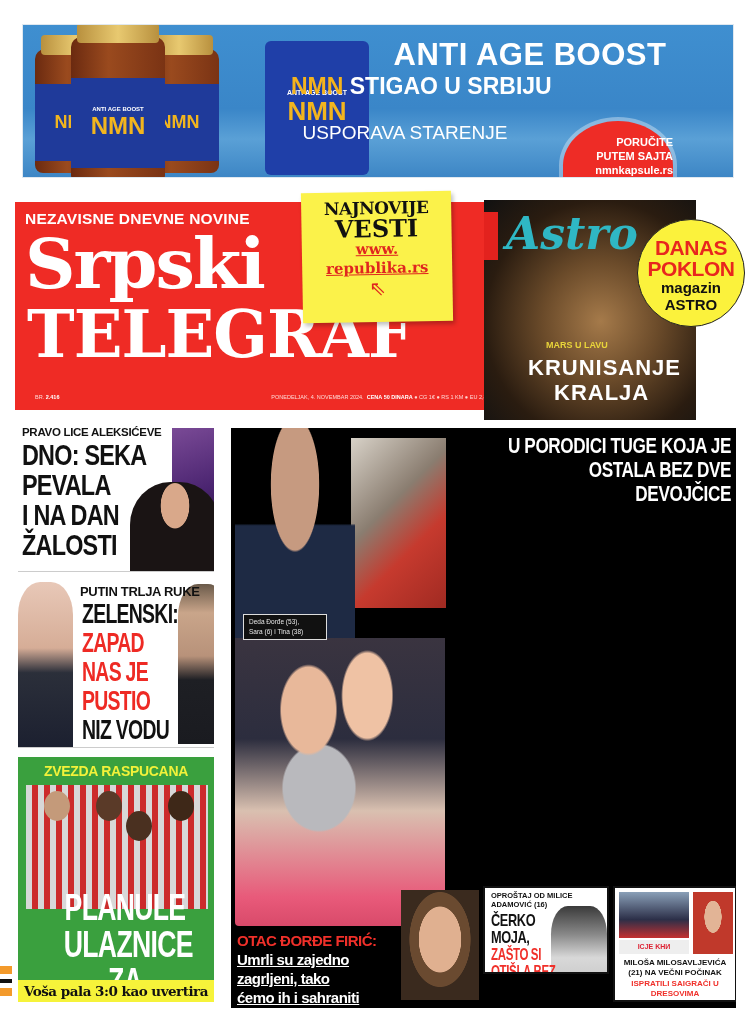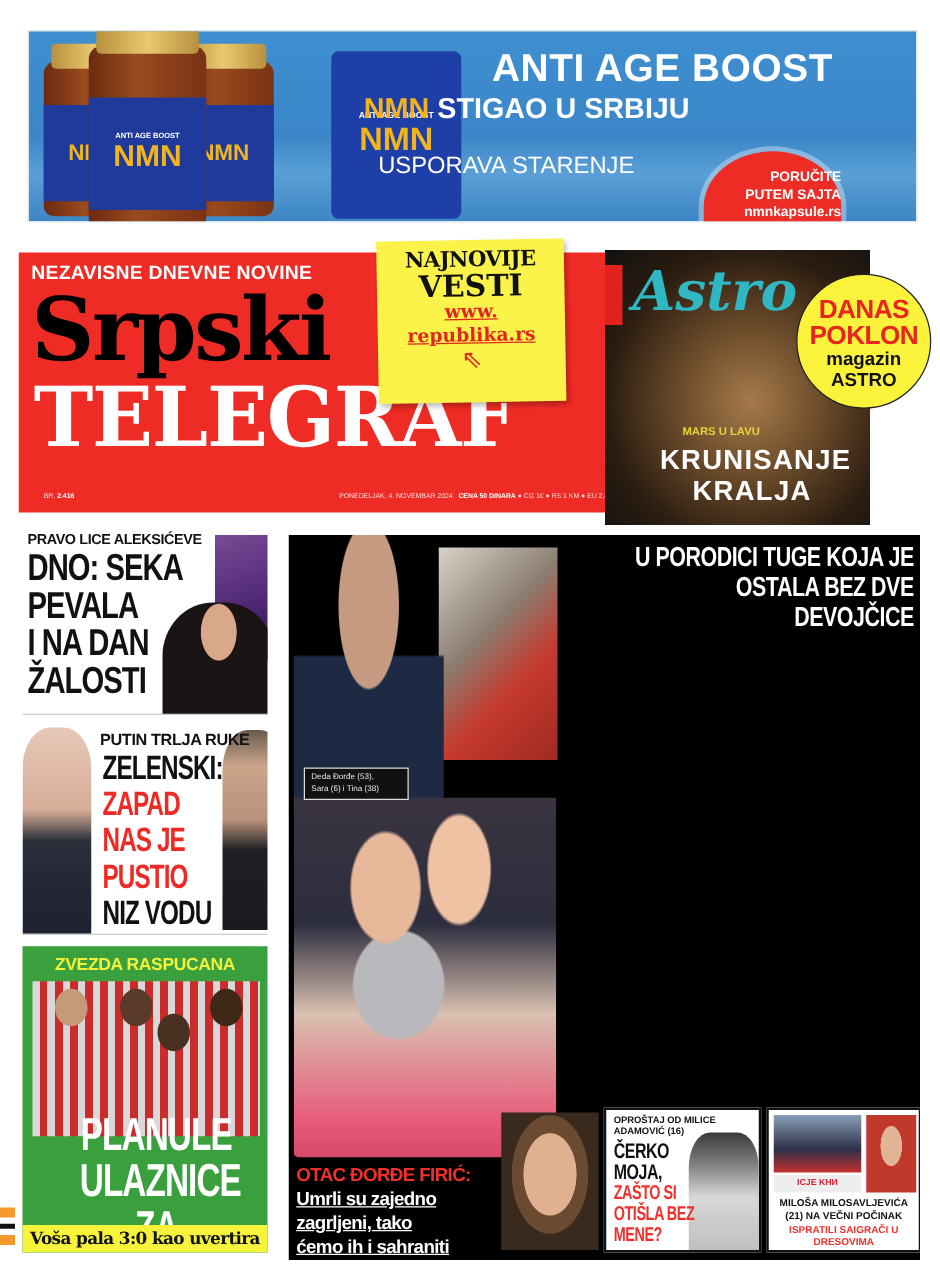--- a/index.html
+++ b/index.html
@@ -19,21 +19,21 @@
   .pouch .t2 { color:#f2b51e; font-size:26px; font-weight:700; }
   .ad-h1 { position:absolute; left: 317px; top: 12px; width: 380px; text-align:center; color:#fff; font-size:31px; font-weight:700; letter-spacing: 0.5px; }
   .ad-h2 { position:absolute; left: 268px; top: 48px; width: 440px; color:#fff; font-size:23px; font-weight:700; }
   .ad-h2 .nmn { color:#f4b31d; }
   .ad-sub { position:absolute; left: 262px; top: 96px; width: 240px; text-align:center; color:#fff; font-size:19px; line-height: 23px; }
   .ad-cta { position:absolute; left: 540px; top: 96px; width: 110px; height: 74px; background:#ee2c26; border-radius: 50% 50% 0 0 / 60% 60% 0 0; color:#fff; font-size: 11px; font-weight:700; text-align:right; padding-top: 14px; line-height: 14px; box-shadow: 0 0 0 4px rgba(255,255,255,0.35); }
 
   
   #mast { left: 15px; top: 202px; width: 533px; height: 208px; background: #ef2b25; }
   .mast-tag { position:absolute; left: 10px; top: 8px; color:#fff; font-size: 15.5px; font-weight:700; letter-spacing: 0.2px; }
-  .mast-srpski { position:absolute; left: 10px; top: 22px; color:#000000; font-family: "DejaVu Serif","Liberation Serif", serif; font-weight: 700; font-size: 70px; line-height: 80px; letter-spacing: -2px; }
+  .mast-srpski { position:absolute; left: 10px; top: 22px; color:#ffffff; font-family: "DejaVu Serif","Liberation Serif", serif; font-weight: 700; font-size: 70px; line-height: 80px; letter-spacing: -2px; }
   .mast-tel { position:absolute; left: 12px; top: 92px; color:#fff; font-family: "DejaVu Serif","Liberation Serif", serif; font-weight: 700; font-size: 66px; line-height: 80px; letter-spacing: -1px; transform: scaleX(0.97); transform-origin: left top; }
   .mast-meta { position:absolute; left: 0; right: 0; top: 190px; height: 14px; color:#ffd9d6; font-size: 5.5px; }
   .mast-meta .br { position:absolute; left: 20px; top: 2px; }
   .mast-meta .info { position:absolute; right: 12px; top: 2px; }
   .mast-meta b { color:#fff; }
 
   .sticky { position:absolute; left: 302px; top: 192px; width: 150px; height: 130px; background: #fbf24a; transform: rotate(-1deg); box-shadow: 2px 3px 4px rgba(0,0,0,0.25); text-align:center; }
   .sticky .s1 { font-family:"DejaVu Serif", serif; font-weight:700; font-size: 17px; color:#111; margin-top: 6px; letter-spacing: -0.5px; }
   .sticky .s2 { font-family:"DejaVu Serif", serif; font-weight:700; font-size: 24px; color:#111; line-height: 22px; }
   .sticky .s3 { font-family:"DejaVu Serif", serif; font-weight:700; font-size: 15px; color:#e0261f; text-decoration: underline; line-height: 19px; }
@@ -82,21 +82,21 @@
   .m-caption { position:absolute; left: 12px; top: 186px; width: 84px; height: 26px; background:#111; border: 1px solid #ddd; color:#e6e6e6; font-size: 6.5px; line-height: 10px; padding: 2px 5px; }
   .m-kicker { position:absolute; left: 210px; top: 6px; width: 290px; text-align:right; color:#fff; font-size: 22px; line-height: 24px; font-weight:700; letter-spacing:-0.5px; transform: scaleX(0.78); transform-origin: right top; }
   .m-head { position:absolute; left: 212px; top: 60px; width: 290px; text-align:center; font-weight:700; letter-spacing: -2px; }
   .m-head .r { display:block; color:#f0302a; font-size: 92px; line-height: 74px; transform: scaleX(0.55); transform-origin: center top; }
   .m-head .w { display:block; color:#fff; font-size: 76px; line-height: 62px; transform: scaleX(0.6); transform-origin: center top; }
 
   .m-sub-red { position:absolute; left: 6px; top: 504px; color:#f0302a; font-size: 15px; font-weight:700; letter-spacing:-0.5px; }
   .m-sub-white { position:absolute; left: 6px; top: 522px; color:#fff; font-size: 15px; line-height: 19px; font-weight:700; letter-spacing:-0.5px; text-decoration: underline; }
   .m-face { position:absolute; left: 170px; top: 462px; width: 78px; height: 110px; background: radial-gradient(ellipse at 50% 45%, #e0b090 0 38%, #6a4a30 39% 55%, #3a2a1e 56%); }
 
-  .m-card1 { position:absolute; left: 252px; top: 458px; width: 126px; height: 116px; background:#fff; border: 2px solid #111; overflow:hidden; }
+  .m-card1 { position:absolute; left: 252px; top: 458px; width: 126px; height: 88px; background:#fff; border: 2px solid #111; overflow:hidden; }
   .m-card1 .k { position:absolute; left: 6px; top: 3px; font-size: 7.5px; font-weight:700; color:#111; line-height: 9px; }
   .m-card1 .h { position:absolute; left: 6px; top: 24px; font-size: 17px; line-height: 17px; font-weight:700; color:#111; letter-spacing:-0.5px; transform: scaleX(0.75); transform-origin: left top; }
   .m-card1 .hr { position:absolute; left: 6px; top: 58px; font-size: 16px; line-height: 17px; font-weight:700; color:#f0302a; letter-spacing:-0.5px; transform: scaleX(0.72); transform-origin: left top; width: 140px; }
   .m-card1 .ph { position:absolute; left: 66px; top: 18px; width: 56px; height: 94px; background: linear-gradient(180deg,#3a3a3a 0%,#888 30%,#d8d8d8 55%,#bfbfbf 100%); border-radius: 30% 30% 0 0; }
 
   .m-card2 { position:absolute; left: 382px; top: 458px; width: 124px; height: 116px; background:#fff; border: 2px solid #111; overflow:hidden; }
   .m-card2 .ph1 { position:absolute; left: 4px; top: 4px; width: 70px; height: 46px; background: linear-gradient(180deg,#8aa0b8 0%,#2c2f48 60%,#c43030 100%); }
   .m-card2 .ph2 { position:absolute; left: 78px; top: 4px; width: 40px; height: 62px; background: radial-gradient(ellipse at 50% 40%, #e2b496 0 30%, #c0392b 31%); }
   .m-card2 .bn { position:absolute; left: 4px; top: 52px; width: 70px; height: 14px; background:#eee; color:#d23; font-size: 7px; line-height: 14px; text-align:center; font-weight:700; }
   .m-card2 .h { position:absolute; left: 0; right: 0; top: 70px; text-align:center; font-size: 8px; line-height: 10px; font-weight:700; color:#111; }

